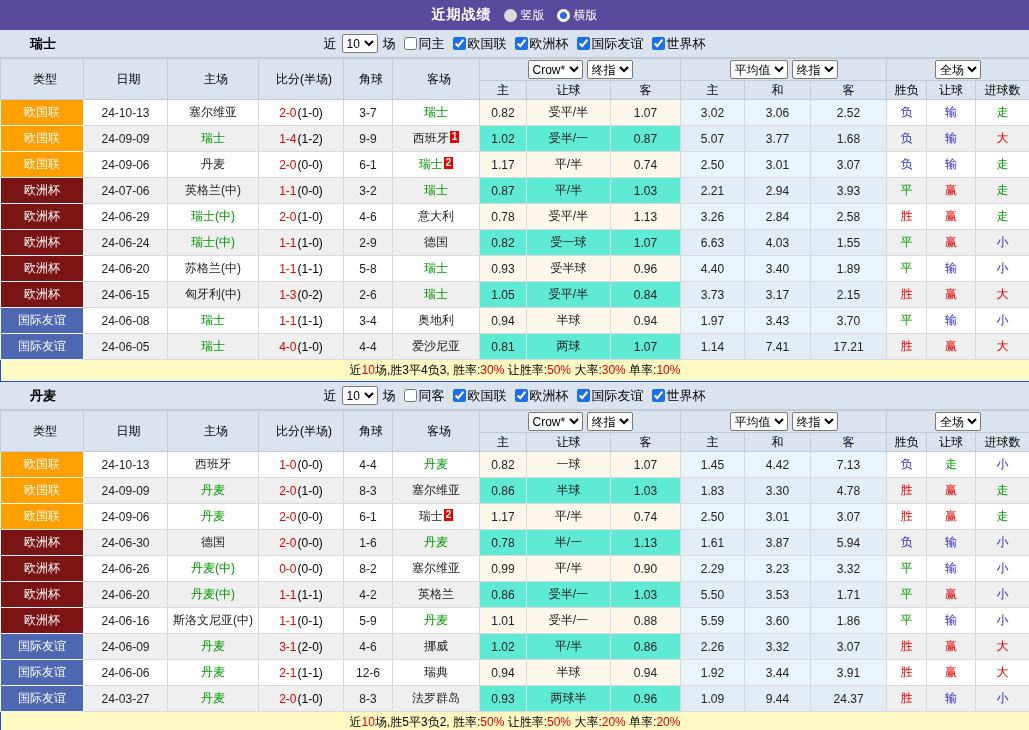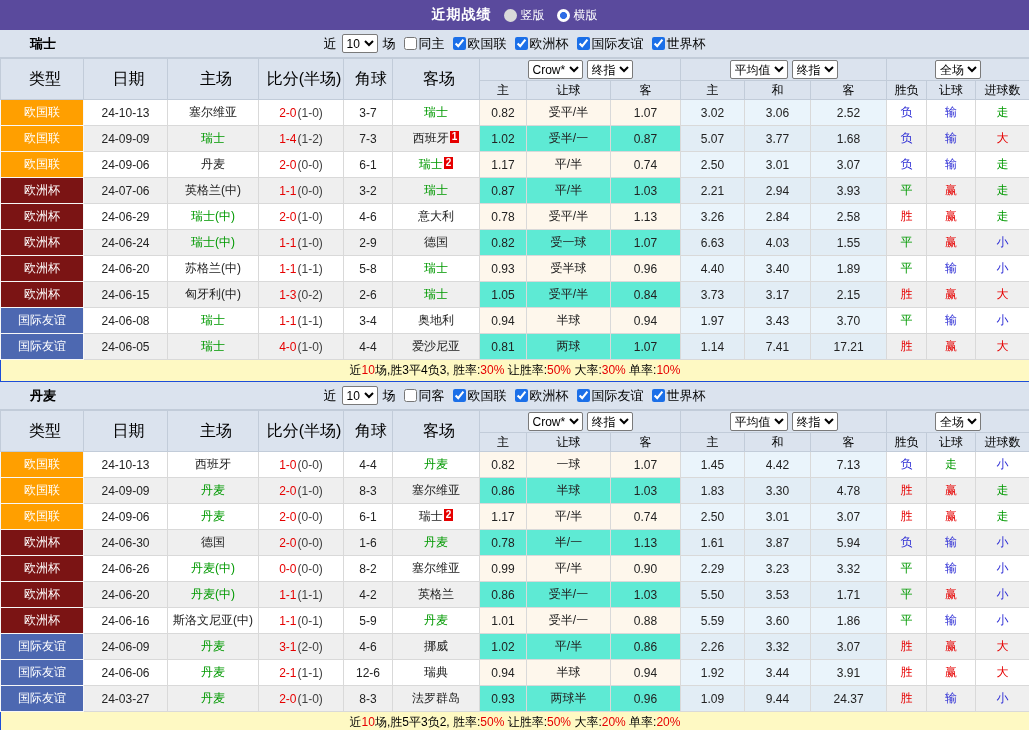--- a/index.html
+++ b/index.html
@@ -15,32 +15,32 @@
   .section-bar{height:27px;background:#DBE3EE;display:flex;align-items:center;position:relative;border-bottom:1px solid #C2CCD9;}
   .team-name{position:absolute;left:30px;font-weight:bold;font-size:13px;color:#000;}
   .filters{margin:0 auto;display:flex;align-items:center;font-size:13px;color:#000;white-space:nowrap;}
   .filters .f-label{margin:0 1px;}
   .filters select{margin:0 4px;}
   .filters input[type=checkbox]{width:13px;height:13px;margin:0 1px 0 7px;accent-color:#1B6FE8;}
   select{font-family:inherit;font-size:12px;height:20px;background:#fff;border:1px solid #7A7A7A;border-radius:2px;color:#000;}
   
   table.results{border-collapse:collapse;table-layout:fixed;width:1029px;}
   .results th{background:#DBE3EE;border:1px solid #C2CCD9;font-weight:normal;color:#000;padding:0;overflow:hidden;white-space:nowrap;}
-  .results th.g{font-size:16px;padding-left:6px;}
+  .results th.g{font-size:12px;padding-left:6px;}
   .results th.dd{height:21px;text-align:center;}
   .results th.s{height:18px;font-size:12px;}
   .hdr-select{height:19px;margin:0 2px;}
   .results td{border:1px solid #D9D9D9;height:25px;padding:0;text-align:center;font-size:12px;color:#222;background:#fff;overflow:hidden;white-space:nowrap;}
   tr.alt td{background:#EFEFEF;}
   td.c-type{color:#fff;border-color:#F7F7F7;font-size:12px;}
   tr.alt td.c-type{border-color:#F7F7F7;}
   td.c-odd{background:#FEF7EC;}  tr.alt td.c-odd{background:#5eead4;}
   td.c-avg{background:#EAF4FB;}  tr.alt td.c-avg{background:#E2EDF5;}
   .ft{color:#E60000;margin-top:34px;}
-  .ht{color:#404040;margin-left:1px;}
+  .ht{color:#000000;margin-left:1px;}
   .team-green{color:#009900;}
   .sup{display:inline-block;background:#E60000;color:#fff;font-size:10px;font-weight:bold;line-height:12px;padding:0 2px;margin-left:1px;vertical-align:2px;}
   td.summary{height:21px;background:#fef9c3;border:1px solid #1d4ed8;font-size:12px;color:#000;}
   td.summary .red{color:#E60000;}
 </style>
 </head>
 <body>
 
 <div class="titlebar">
   <span class="tb-title">近期战绩</span>
@@ -131,21 +131,21 @@
           <td class="c-avg">2.52</td>
           <td class="c-res" style="color: rgb(43, 43, 213);">负</td>
           <td class="c-res" style="color: rgb(43, 43, 213);">输</td>
           <td class="c-res" style="color: rgb(0, 153, 0);">走</td>
         </tr>
         <tr class="alt">
           <td class="c-type" style="background: rgb(255, 159, 0);">欧国联</td>
           <td class="c-date">24-09-09</td>
           <td class="c-team"><span class="team-green">瑞士</span></td>
           <td class="c-score"><span class="ft">1-4</span><span class="ht">(1-2)</span></td>
-          <td class="c-corner">7-3</td>
+          <td class="c-corner">9-9</td>
           <td class="c-team"><span>西班牙</span><span class="sup">1</span></td>
           <td class="c-odd">1.02</td>
           <td class="c-odd">受半/一</td>
           <td class="c-odd">0.87</td>
           <td class="c-avg">5.07</td>
           <td class="c-avg">3.77</td>
           <td class="c-avg">1.68</td>
           <td class="c-res" style="color: rgb(43, 43, 213);">负</td>
           <td class="c-res" style="color: rgb(43, 43, 213);">输</td>
           <td class="c-res" style="color: rgb(230, 0, 0);">大</td>

